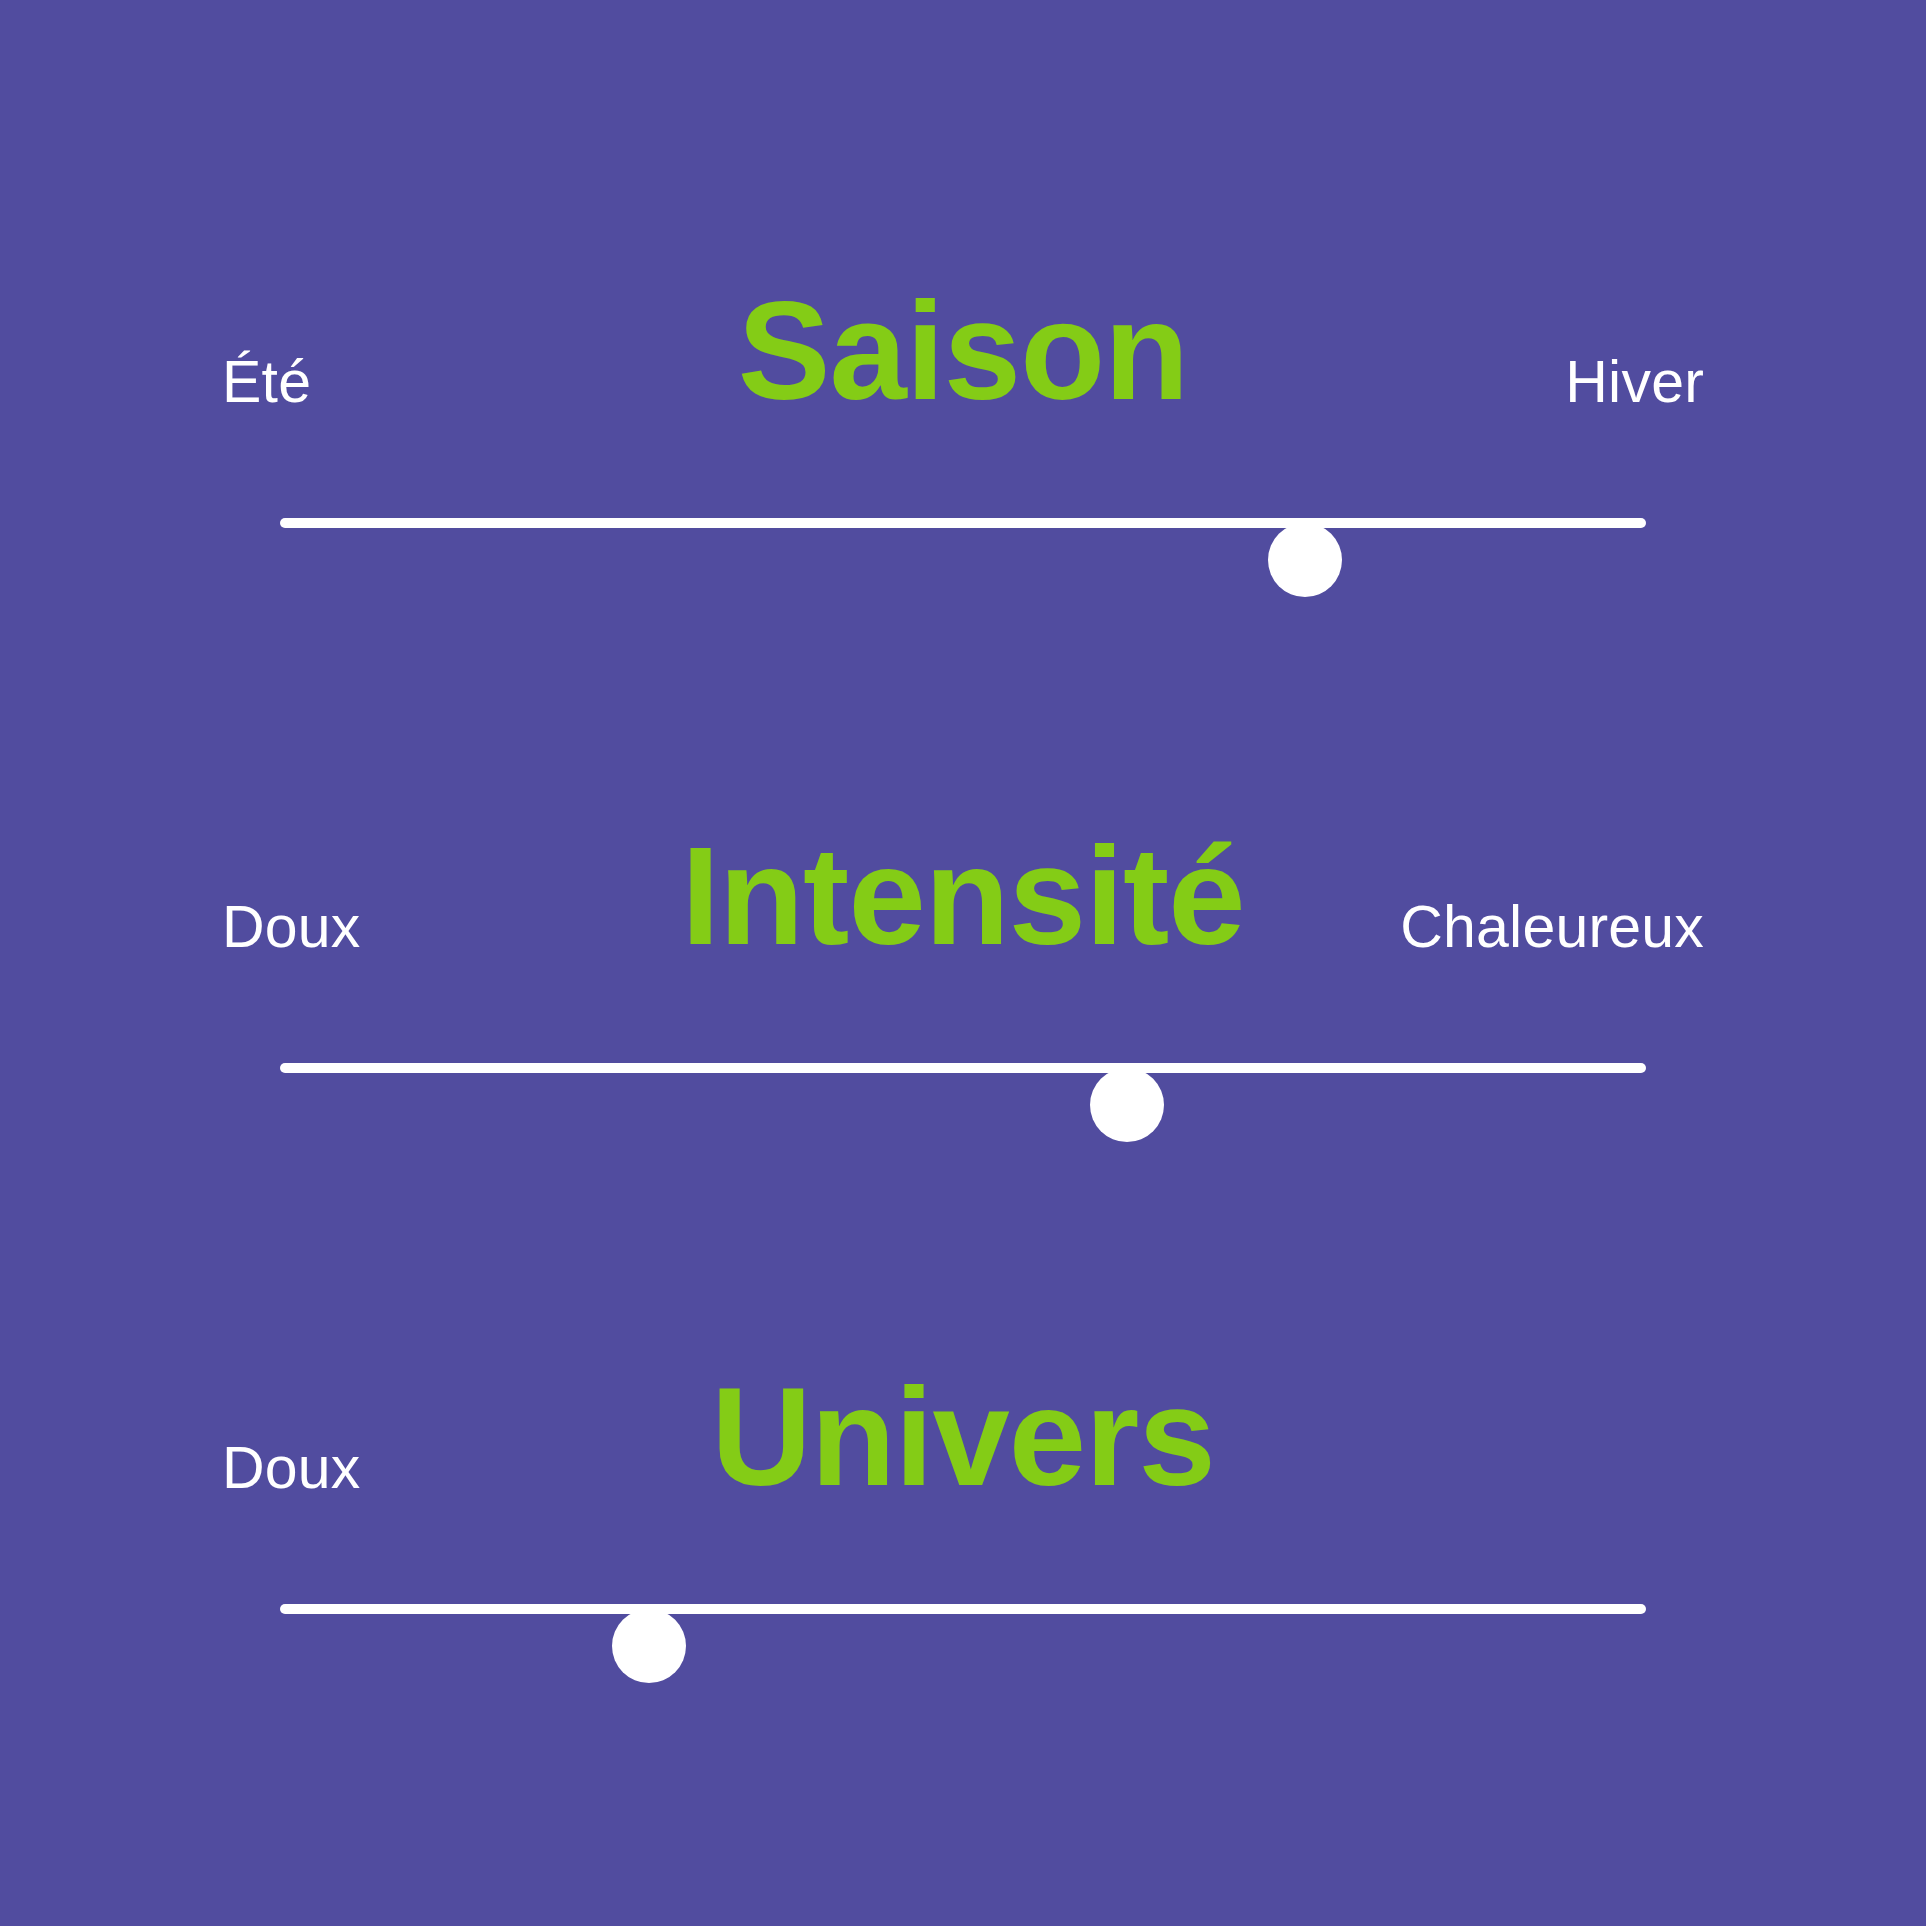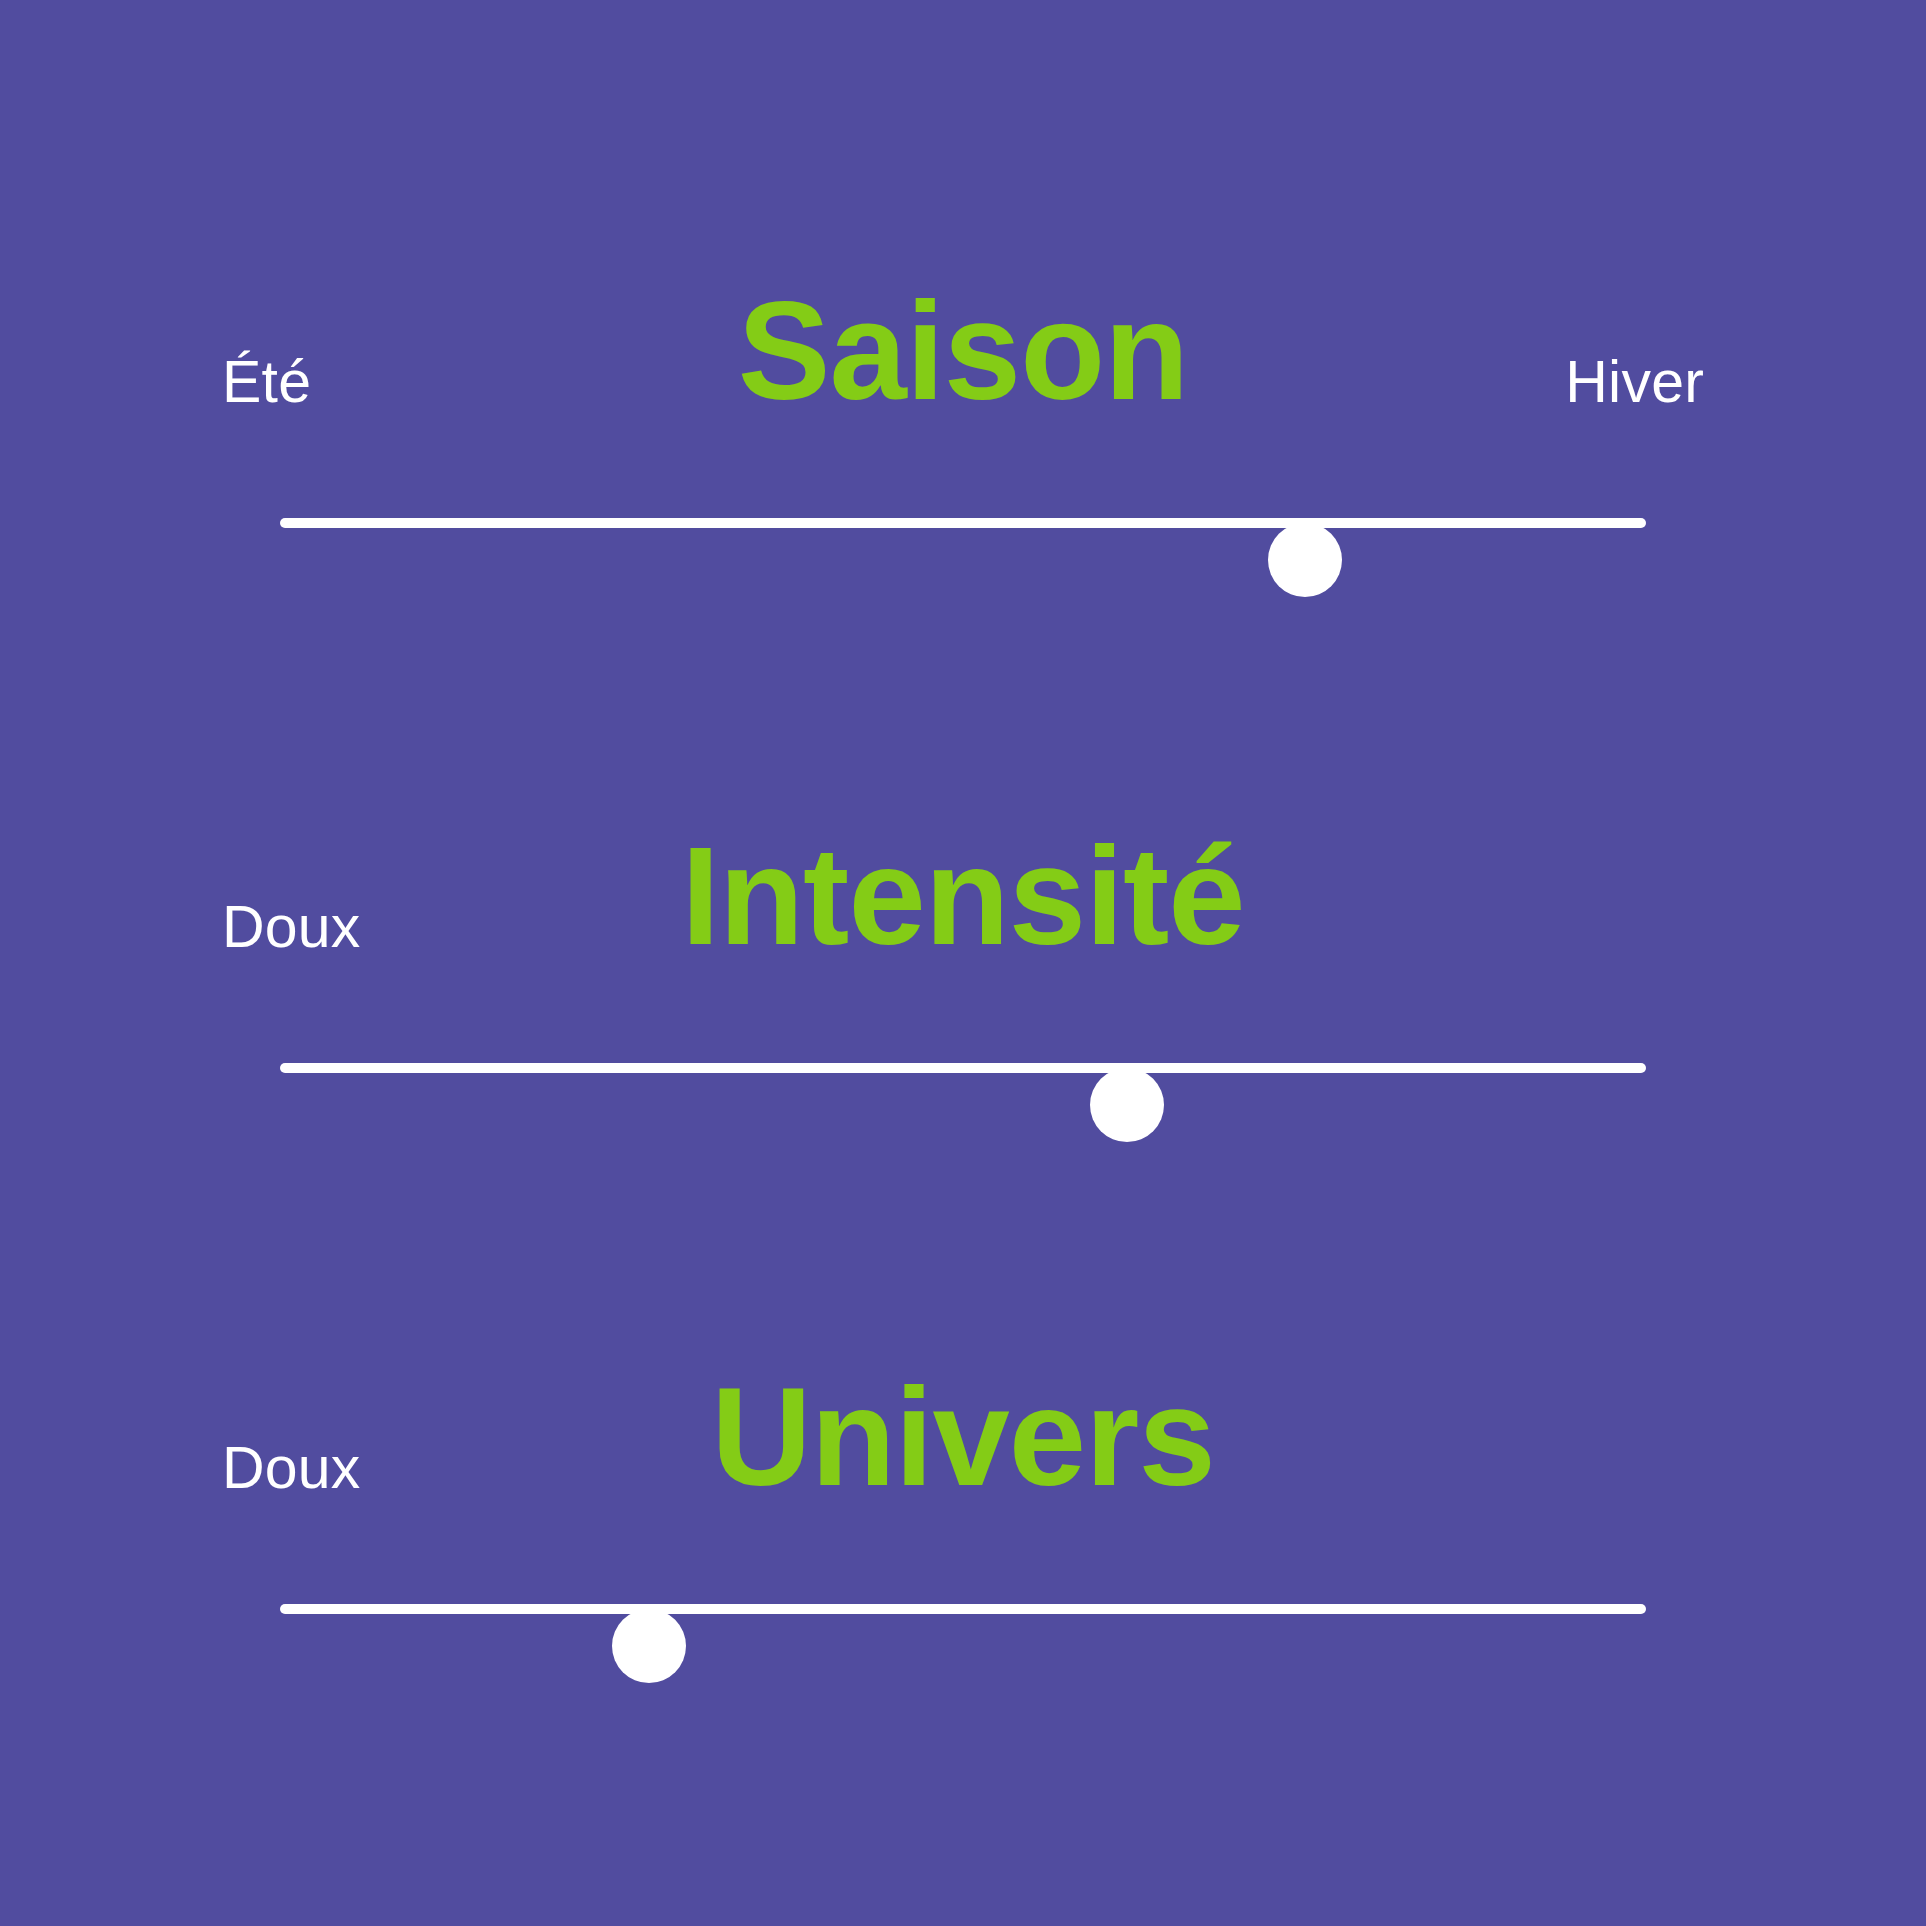--- a/index.html
+++ b/index.html
@@ -106,20 +106,21 @@
       <div class="track">
         <div class="thumb" style="left: 75%;"></div>
       </div>
     </div>
   </div>
 
   <div class="slider-group" id="group-1">
     <div class="labels-row">
       <div class="side-label left">Doux</div>
       <div class="group-title">Intensité</div>
+      <div class="side-label right">Chaleureux</div>
     </div>
     <div class="track-wrap">
       <div class="track">
         <div class="thumb" style="left: 62%;"></div>
       </div>
     </div>
   </div>
 
   <div class="slider-group" id="group-2">
     <div class="labels-row">

